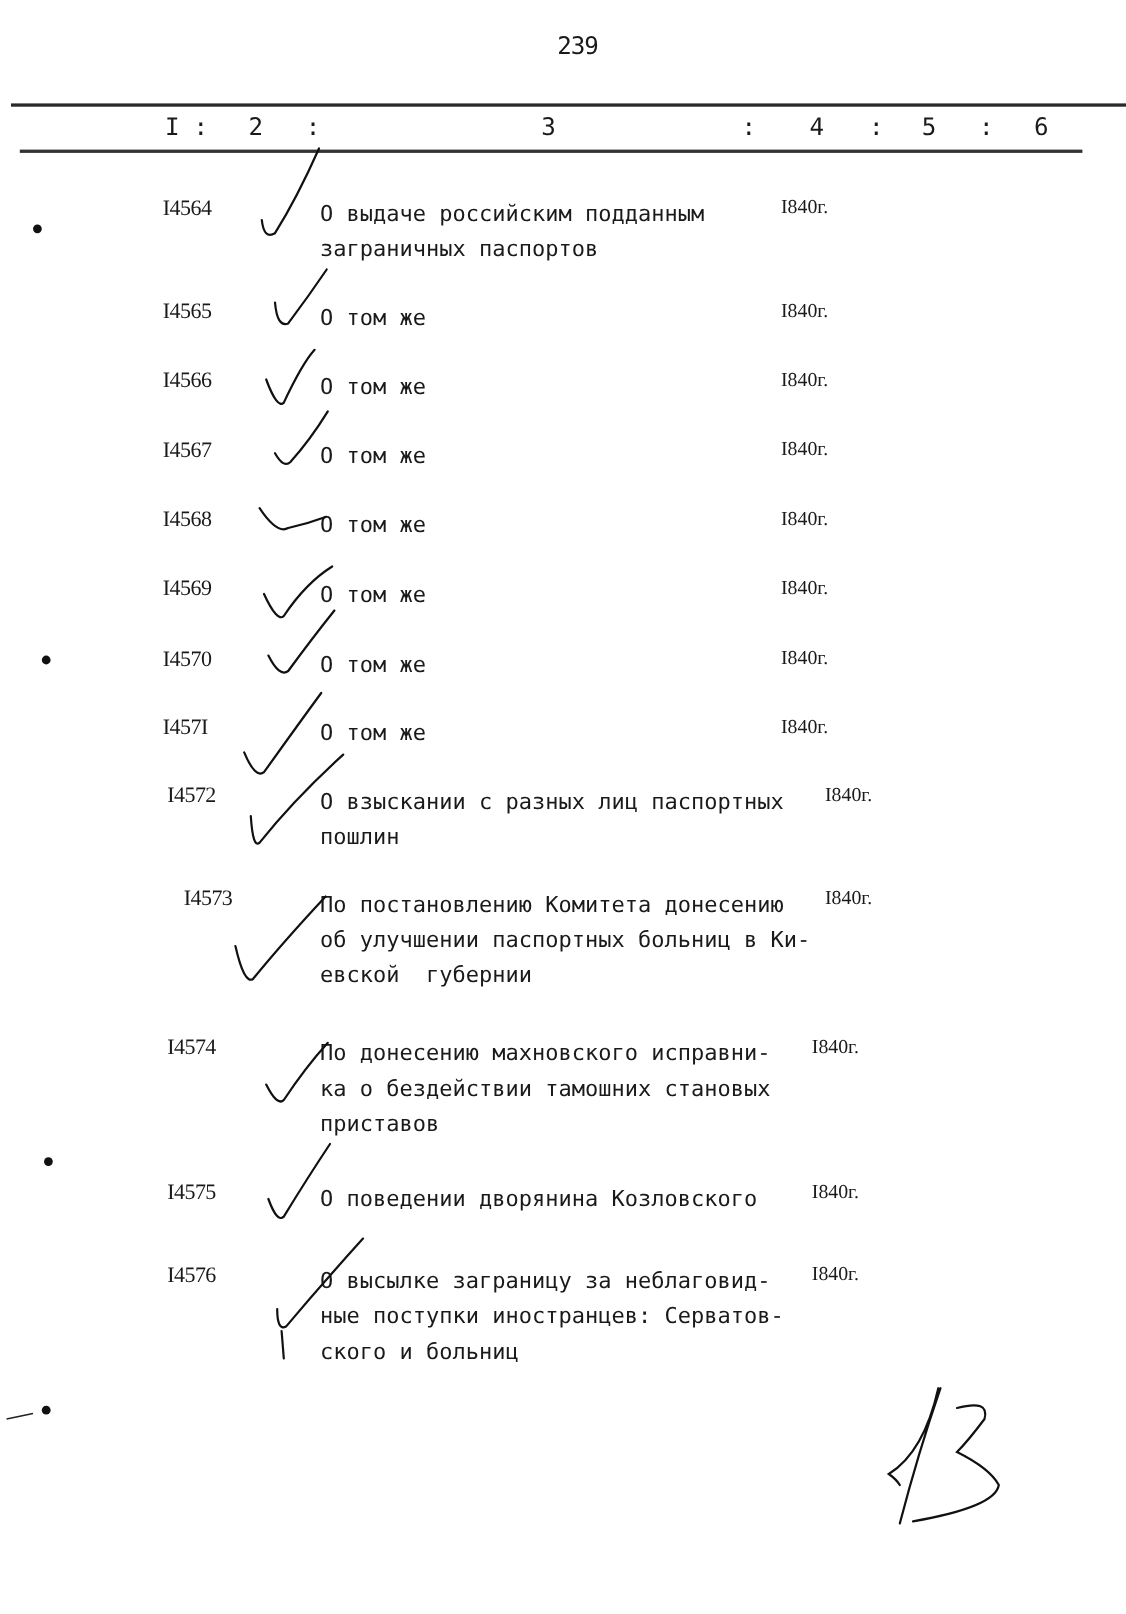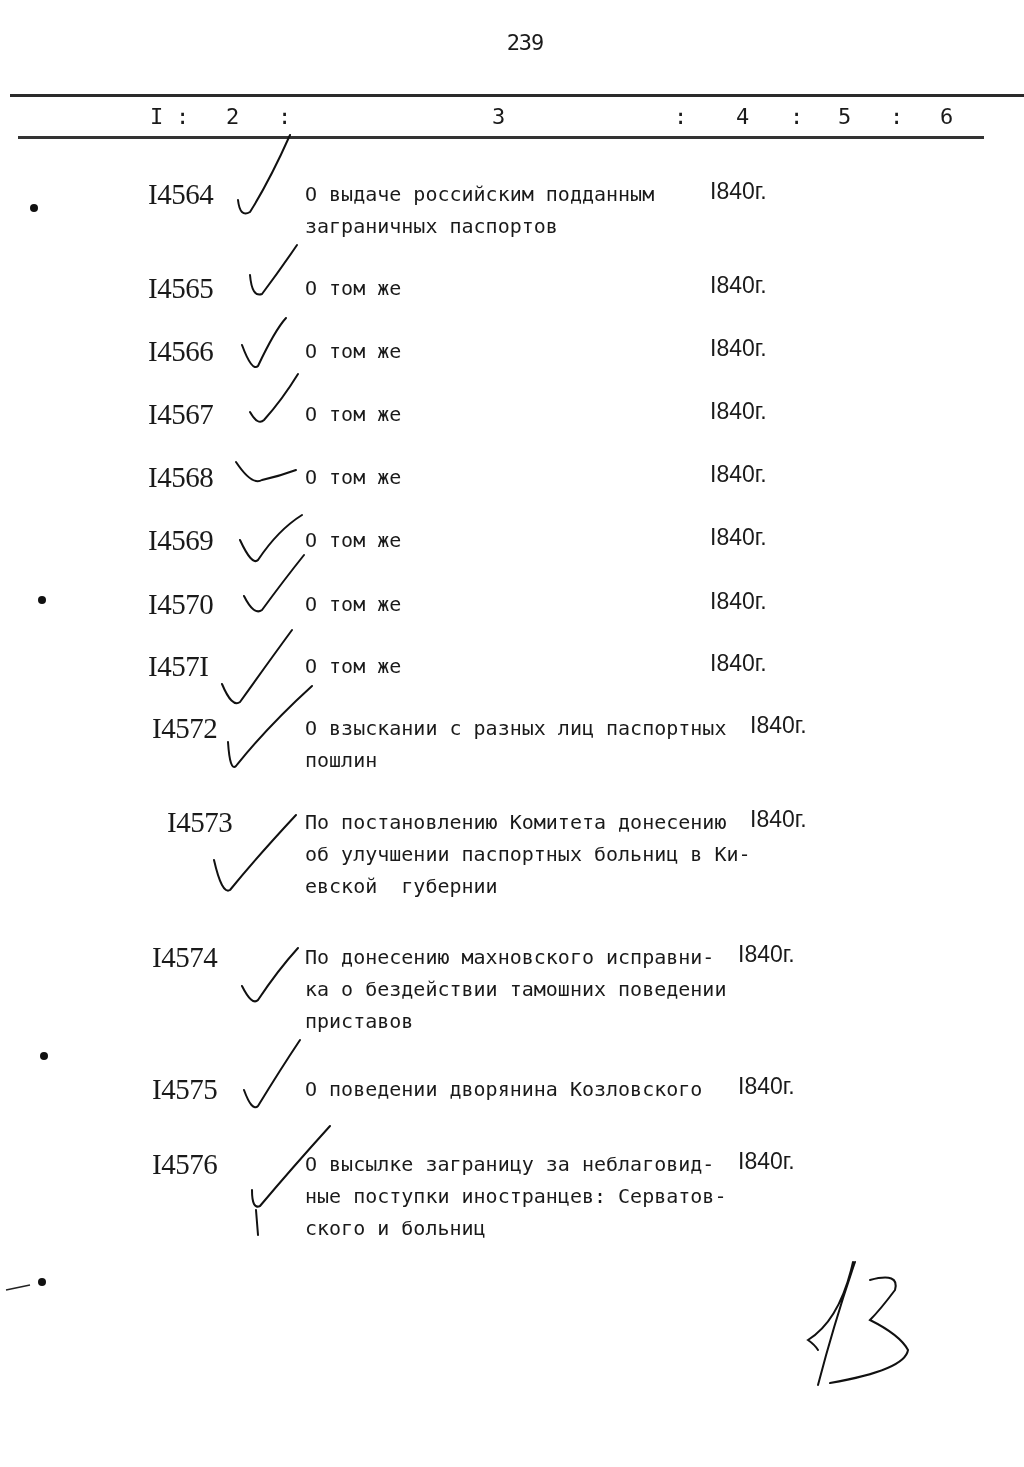--- a/index.html
+++ b/index.html
@@ -15,28 +15,28 @@
   .rule {
     position: absolute; left: 10px; right: 0; height: 3px; background: #2a2a2a;
   }
   .rule.top { top: 94px; }
   .rule.bottom { top: 136px; left: 18px; right: 40px; height: 3px; background: #333; }
   .hdr {
     position: absolute; top: 104px; font-size: 22px;
   }
   .row { position: absolute; left: 0; width: 1024px; font-size: 20px; }
   .num {
-    position: absolute; left: 148px; font-family: "Liberation Serif", serif; font-size: 29px;
+    position: absolute; left: 148px; font-family: "Liberation Serif", serif; font-size: 20px;
     letter-spacing: -0.5px;
   }
   .title {
-    position: absolute; left: 305px; line-height: 32px; white-space: pre;
+    position: absolute; left: 291px; line-height: 32px; white-space: pre;
   }
   .year {
-    position: absolute; font-family: Liberation Sans, sans-serif; font-size: 23px;
+    position: absolute; font-family: Liberation Serif, serif; font-size: 18px;
   }
   svg.marks { position: absolute; left: 0; top: 0; pointer-events: none; }
 </style>
 </head>
 <body>
 
 <div class="page-num">239</div>
 
 <div class="rule top"></div>
 <div>
@@ -99,21 +99,21 @@
   <div class="title"><span>О взыскании с разных лиц паспортных</span><br><span>пошлин</span></div>
   <span class="year" style="left:750px">I840г.</span>
 </div>
 <div class="row" style="top:806px">
   <span class="num" style="left:167px">I4573</span>
   <div class="title"><span>По постановлению Комитета донесению</span><br><span>об улучшении паспортных больниц в Ки-</span><br><span>евской  губернии</span></div>
   <span class="year" style="left:750px">I840г.</span>
 </div>
 <div class="row" style="top:941px">
   <span class="num" style="left:152px">I4574</span>
-  <div class="title"><span>По донесению махновского исправни-</span><br><span>ка о бездействии тамошних поведении</span><br><span>приставов</span></div>
+  <div class="title"><span>По донесению махновского исправни-</span><br><span>ка о бездействии тамошних становых</span><br><span>приставов</span></div>
   <span class="year" style="left:738px">I840г.</span>
 </div>
 <div class="row" style="top:1073px">
   <span class="num" style="left:152px">I4575</span>
   <div class="title"><span>О поведении дворянина Козловского</span></div>
   <span class="year" style="left:738px">I840г.</span>
 </div>
 <div class="row" style="top:1148px">
   <span class="num" style="left:152px">I4576</span>
   <div class="title"><span>О высылке заграницу за неблаговид-</span><br><span>ные поступки иностранцев: Серватов-</span><br><span>ского и больниц</span></div>

